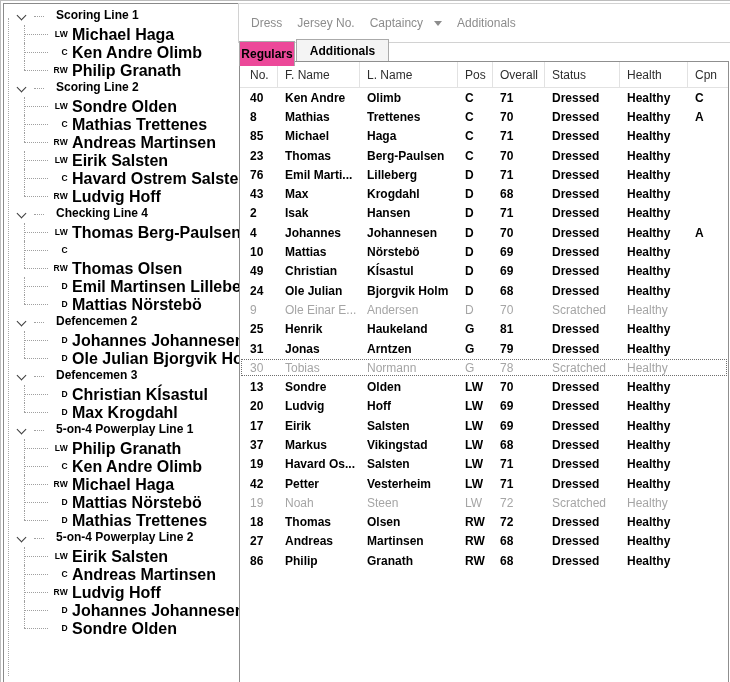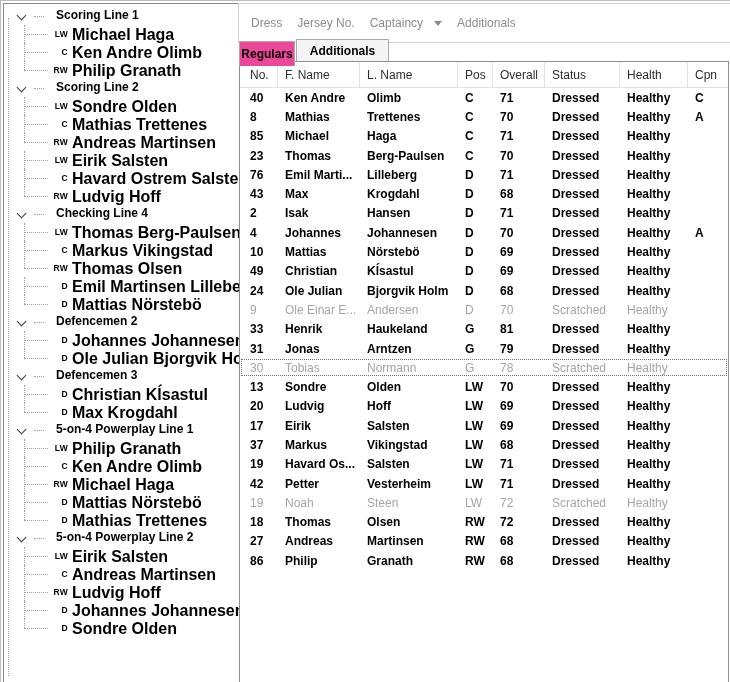--- a/index.html
+++ b/index.html
@@ -165,21 +165,20 @@
     <span class="vline"></span>
     <span class="hline"></span>
     <span class="pos-tag">LW</span>
     <span class="player-name">Thomas Berg-Paulsen</span>
   </div>
 
   <div class="tree-item">
     <span class="vline"></span>
     <span class="hline"></span>
     <span class="pos-tag">C</span>
-    <span class="player-name">Markus Vikingstad</span>
   </div>
 
   <div class="tree-item last">
     <span class="vline"></span>
     <span class="hline"></span>
     <span class="pos-tag">RW</span>
     <span class="player-name">Thomas Olsen</span>
   </div>
 </div>
   </div>
@@ -493,21 +492,21 @@
     <div class="cell">Ole Einar E...</div>
     <div class="cell">Andersen</div>
     <div class="cell">D</div>
     <div class="cell">70</div>
     <div class="cell">Scratched</div>
     <div class="cell">Healthy</div>
     <div class="cell"></div>
   </div>
 
   <div class="tgrid trow">
-    <div class="cell">33</div>
+    <div class="cell">25</div>
     <div class="cell">Henrik</div>
     <div class="cell">Haukeland</div>
     <div class="cell">G</div>
     <div class="cell">81</div>
     <div class="cell">Dressed</div>
     <div class="cell">Healthy</div>
     <div class="cell"></div>
   </div>
 
   <div class="tgrid trow">

